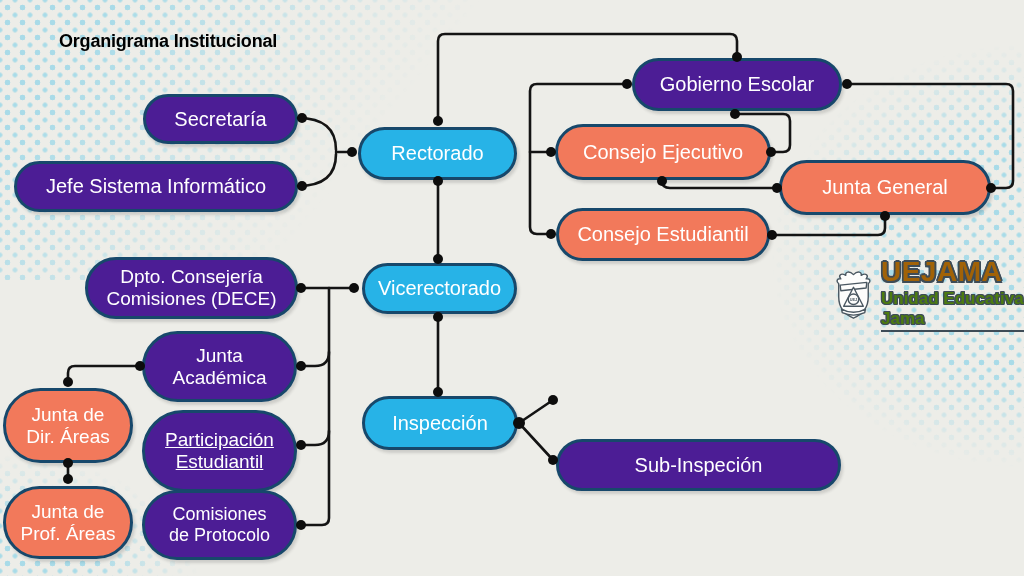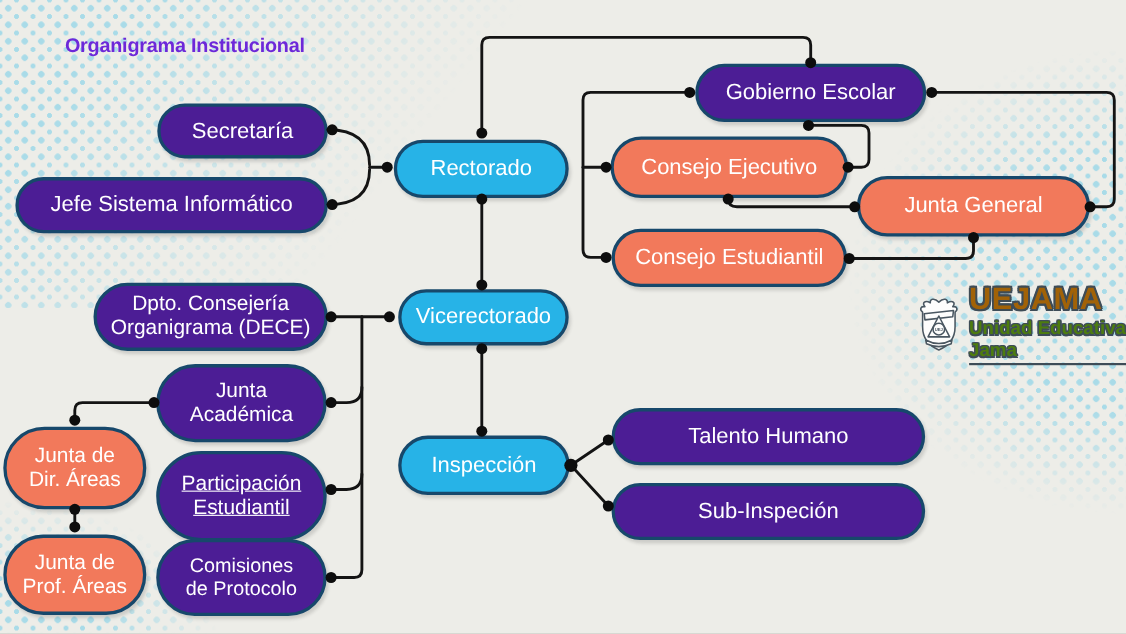--- a/index.html
+++ b/index.html
@@ -22,21 +22,21 @@
             mask-image:linear-gradient(128deg,#000 15%,transparent 56%); }
   .ht-r { right:0; top:40px; width:350px; height:480px;
     -webkit-mask-image:radial-gradient(ellipse 95% 58% at 100% 45%,#000 42%,transparent 76%);
             mask-image:radial-gradient(ellipse 95% 58% at 100% 45%,#000 42%,transparent 76%); }
   .ht-bl { left:0; bottom:0; width:310px; height:170px;
     -webkit-mask-image:radial-gradient(ellipse 85% 95% at 0% 100%,#000 35%,transparent 75%);
             mask-image:radial-gradient(ellipse 85% 95% at 0% 100%,#000 35%,transparent 75%); }
 
   .page-title {
     position:absolute; left:59px; top:31px; z-index:4;
-    font-size:18px; font-weight:700; color:#6d28d9; letter-spacing:-0.2px;
+    font-size:18px; font-weight:700; color:#000000; letter-spacing:-0.2px;
   }
 
   #nodes-layer { position:absolute; inset:0; z-index:2; }
   .node {
     position:absolute; box-sizing:border-box;
     border:3px solid #17486B; border-radius:999px;
     display:flex; flex-direction:column; align-items:center; justify-content:center;
     color:#ffffff; text-align:center; font-size:20px; line-height:1.14;
     box-shadow:2px 3px 3px rgba(40,40,40,0.16);
   }
@@ -95,21 +95,21 @@
         <span>Consejo Ejecutivo</span>
       </div>
       <div class="node coral" style="left: 779px; top: 160px; width: 212px; height: 55px;">
         <span>Junta General</span>
       </div>
       <div class="node coral" style="left: 556px; top: 208px; width: 214px; height: 53px;">
         <span>Consejo Estudiantil</span>
       </div>
       <div class="node orange" style="left: 85px; top: 257px; width: 213px; height: 62px; font-size: 19px;">
         <span>Dpto. Consejería</span>
-        <span>Organigrama (DECE)</span>
+        <span>Comisiones (DECE)</span>
       </div>
       <div class="node cyan" style="left: 362px; top: 263px; width: 155px; height: 51px;">
         <span>Vicerectorado</span>
       </div>
       <div class="node orange" style="left: 142px; top: 331px; width: 155px; height: 71px; font-size: 19px;">
         <span>Junta</span>
         <span>Académica</span>
       </div>
       <div class="node coral" style="left: 3px; top: 388px; width: 130px; height: 75px; font-size: 19px;">
         <span>Junta de</span>
@@ -122,23 +122,20 @@
       <div class="node coral" style="left: 3px; top: 486px; width: 130px; height: 73px; font-size: 19px;">
         <span>Junta de</span>
         <span>Prof. Áreas</span>
       </div>
       <div class="node orange" style="left: 142px; top: 490px; width: 155px; height: 70px; font-size: 18px;">
         <span>Comisiones</span>
         <span>de Protocolo</span>
       </div>
       <div class="node cyan" style="left: 362px; top: 396px; width: 156px; height: 54px;">
         <span>Inspección</span>
-      </div>
-      <div class="node orange" style="left: 556px; top: 371px; width: 285px; height: 52px;">
-        <span>Talento Humano</span>
       </div>
       <div class="node orange" style="left: 556px; top: 439px; width: 285px; height: 52px;">
         <span>Sub-Inspeción</span>
       </div>
     </div>
 
   <svg id="edges-layer" width="1024" height="576" viewBox="0 0 1024 576">
       <path d="M298,118 Q336,118 336,150"></path>
       <path d="M298,186 Q336,186 336,154"></path>
       <path d="M336,152 H352"></path>

